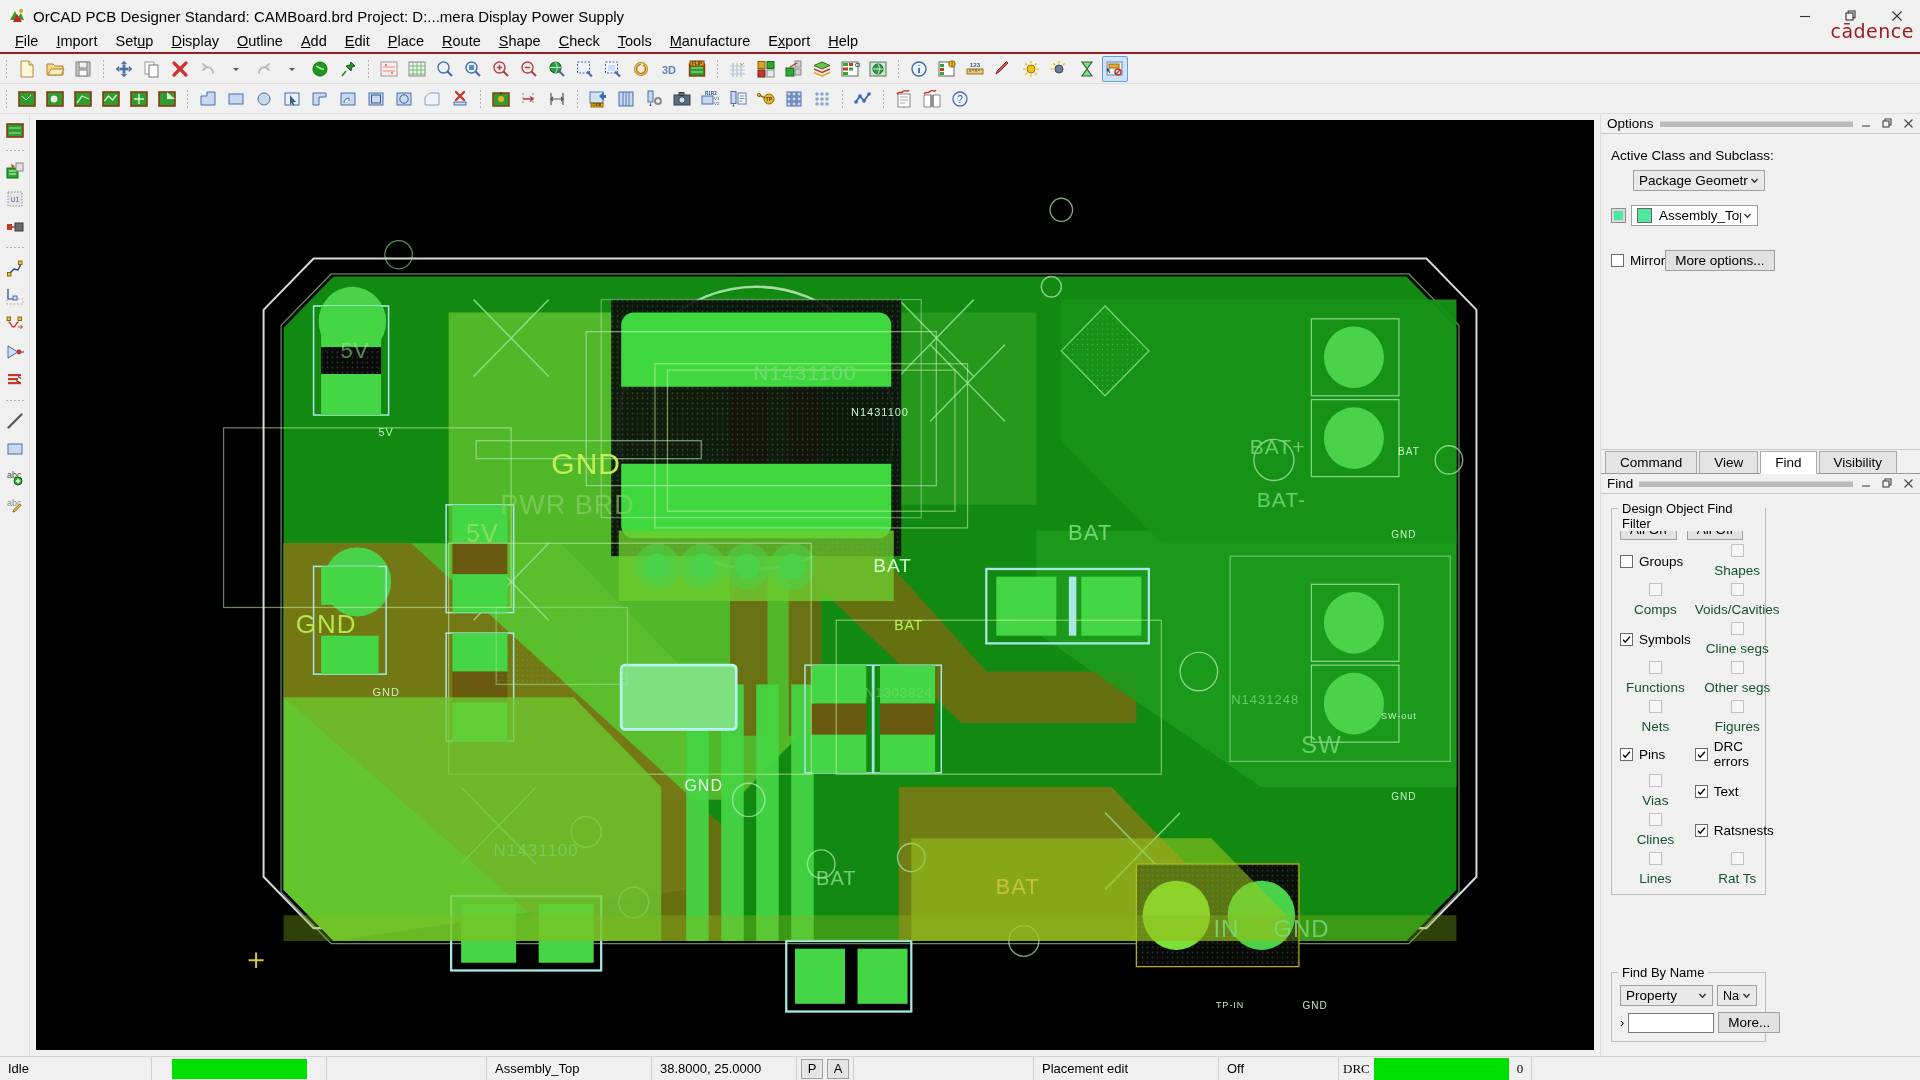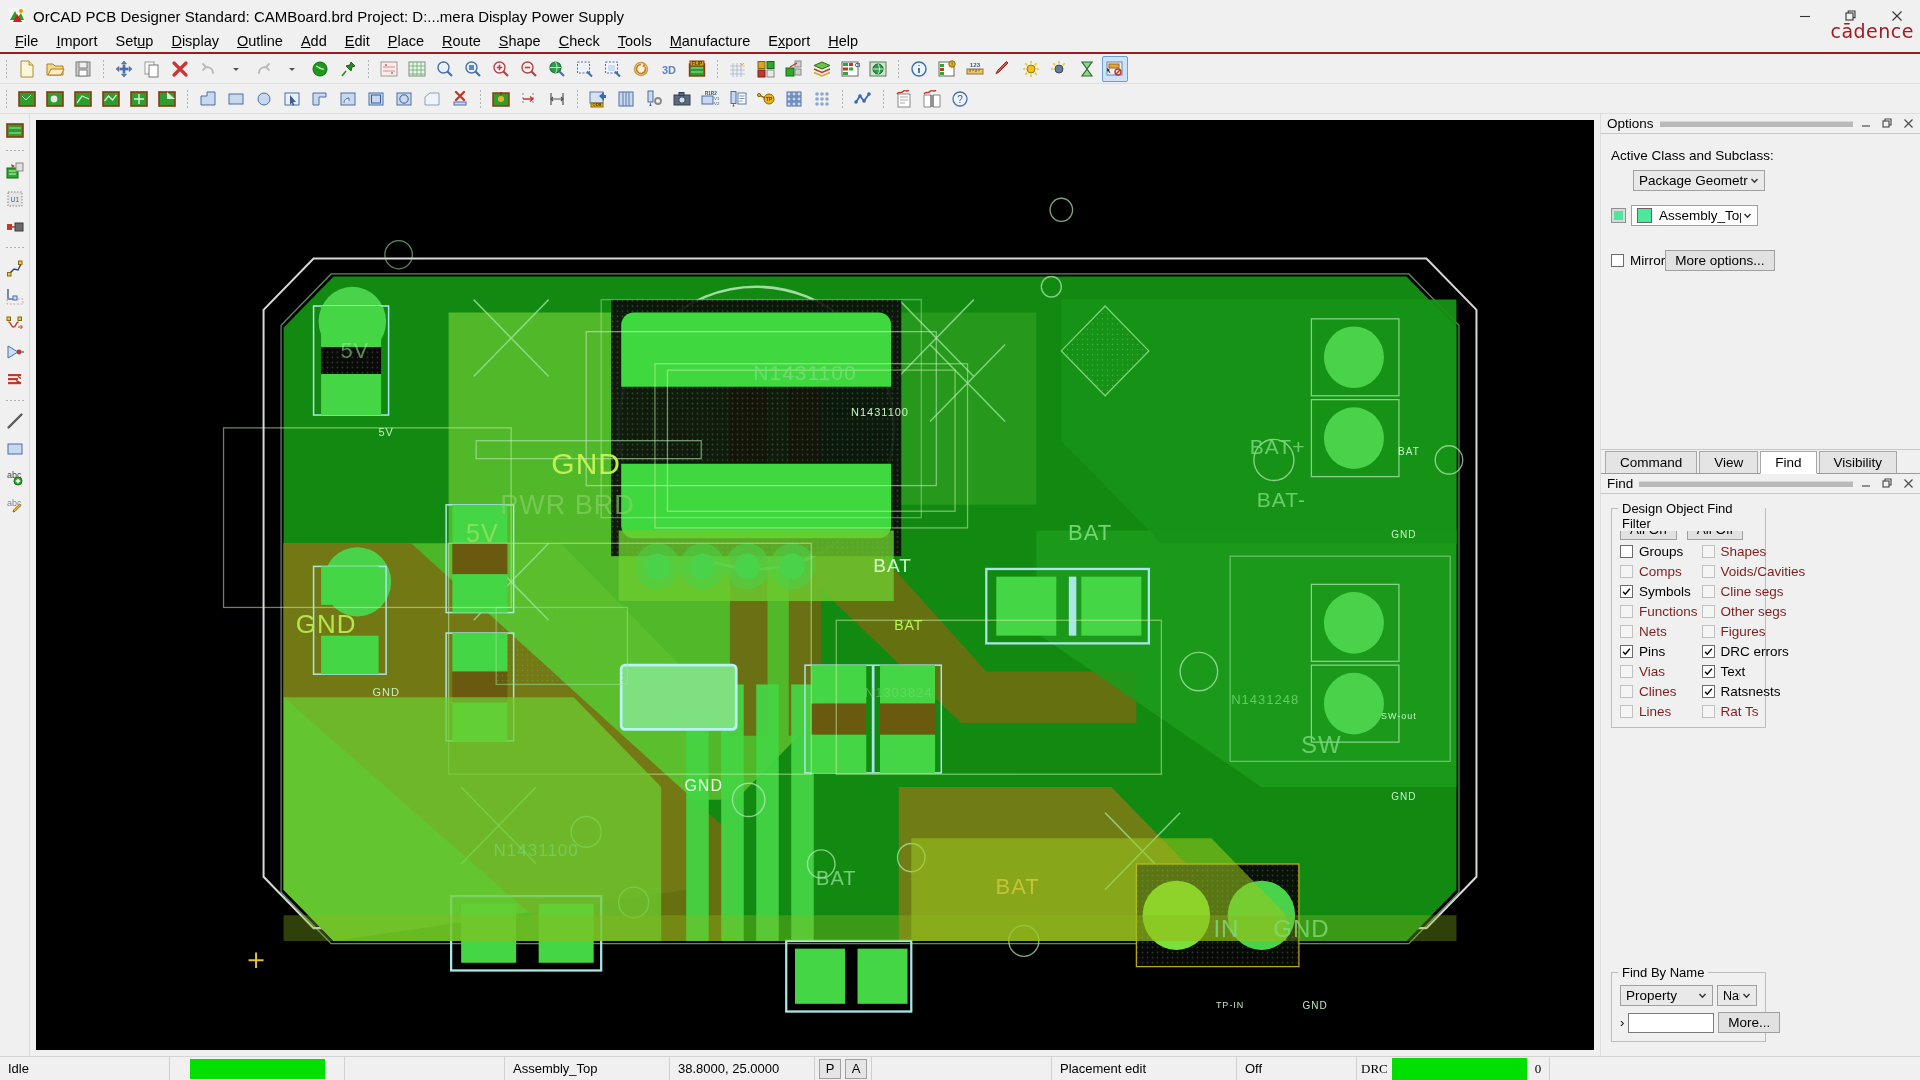--- a/index.html
+++ b/index.html
@@ -117,21 +117,21 @@
         border:1px solid #a8a8a8; border-bottom:none; margin-right:2px; cursor:default;text-align:right;}
   .tab.sel{ background:#fff; border-bottom:1px solid #fff; margin-bottom:-1px; font-weight:normal;}
 
   #find-panel{ flex:1; background:#f0f0f0; display:flex; flex-direction:column; }
   .group{ border:1px solid #bdbdbd; margin:10px 10px 8px 10px; padding:10px 8px 8px 8px;
           position:relative; }
   .group > .legend{ position:absolute; top:-8px; left:6px; background:#f0f0f0;
                     padding:0 4px; font-size:13px; }
   .filter-grid{ display:grid; grid-template-columns:1fr 1fr; row-gap:5px; column-gap:4px; margin-top:4px;}
   .fitem{ display:flex; align-items:center; gap:6px; font-size:13.5px; }
-  .fitem.dis{ color:#7f1d1d; }
+  .fitem.dis{ color:#14532d;flex-direction:column; }
   .allbtns{ display:flex; gap:10px; margin-bottom:4px; }
 
   
   #statusbar{
     height:24px; display:flex; align-items:stretch; background:#f0f0f0;
     border-top:1px solid #d4d4d4; font-size:13px;
   }
   .sb-cell{ display:flex; align-items:center; padding:0 8px; border-right:1px solid #d0d0d0;
             white-space:nowrap; }
   .sb-prog{ width:175px; display:flex; align-items:center; justify-content:center;
@@ -1227,21 +1227,21 @@
           <span style="font-size:13px; width:9px;">›</span>
           <input type="text" class="" id="find-input" style="width: 86px; height: 20px; border: 1px solid rgb(122, 122, 122); font-family: inherit; font-size: 13px; padding: 0px 3px;" placeholder="">
           <button class="btn">More...</button>
         </div>
       </div>
     </div>
   </div>
 </div>
 
 <div id="statusbar">
-  <div class="sb-cell" style="width:170px;">Idle</div>
+  <div class="sb-cell" style="width:152px;">Idle</div>
   <div class="sb-prog">
     <div class="sb-bar" id="sb-bar" style="background: rgb(0, 224, 0);"></div>
   </div>
   <div class="sb-cell" style="width:160px;"></div>
   <div class="sb-cell" style="width:165px;">Assembly_Top</div>
   <div class="sb-cell" style="width:145px;">38.8000, 25.0000</div>
   <div class="sb-cell" style="padding:0 2px;">
     <span class="sb-sq">P</span>
     <span class="sb-sq">A</span>
   </div>

